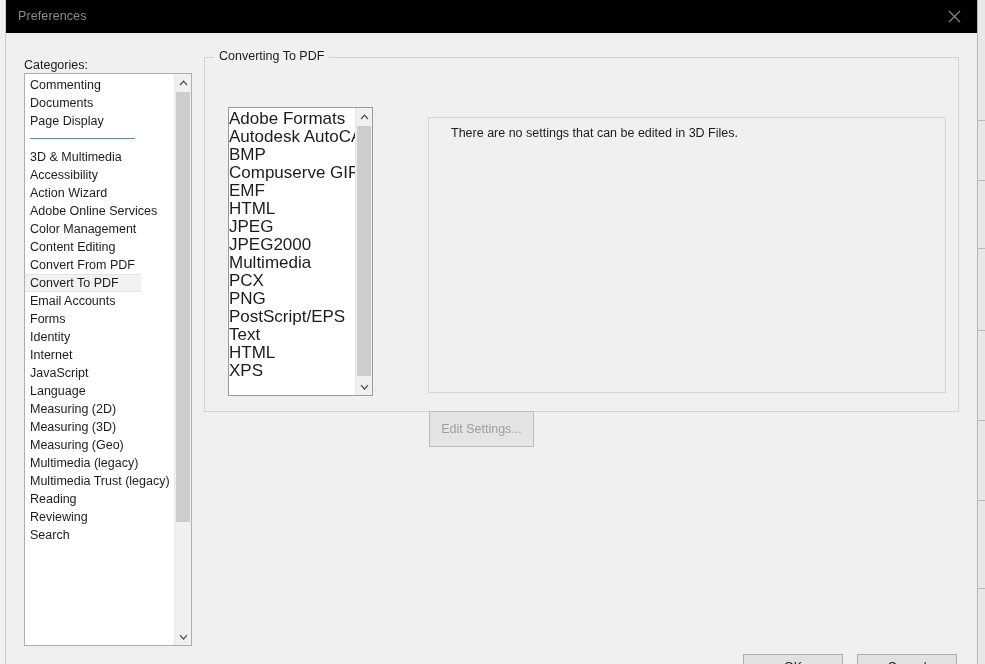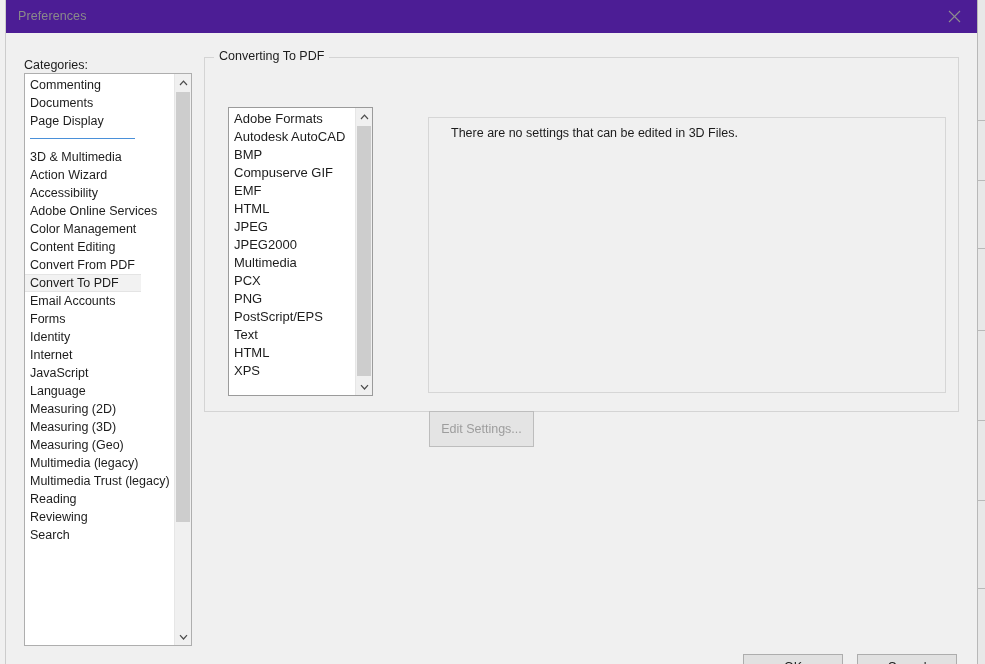--- a/index.html
+++ b/index.html
@@ -32,21 +32,21 @@
   .page-strip.right { right: 0; width: 8px; background: #e8e8e8; border-left: 1px solid #b8b8b8; border-right: none; }
   .page-strip.right .tick {
     position: absolute; right: 0; width: 8px; height: 1px; background: #b9b9b9;
   }
 
   
   .titlebar {
     position: absolute;
     left: 6px; top: 0;
     width: 971px; height: 33px;
-    background: #4c1d95;
+    background: #000000;
     box-sizing: border-box;
   }
   .titlebar-text {
     position: absolute;
     left: 12px; top: 9px;
     font-size: 12.5px;
     color: #8a8a8a;
     letter-spacing: 0.1px;
   }
   .close-btn {
@@ -172,22 +172,21 @@
   }
   .fmt-list {
     position: absolute;
     left: 0; top: 0;
     width: 126px;
     padding: 2px 0 0 0;
   }
   .fmt-item {
     height: 18px;
     line-height: 18px;
-    padding-left: 5px;
-    font-size: 13px;
+    font-size: 17px;
     color: #1c1c1c;
     white-space: nowrap;
     cursor: default;
   }
 
   
   .settings-panel {
     position: absolute;
     left: 422px; top: 84px;
     width: 518px; height: 276px;
@@ -265,22 +264,22 @@
 
     <div class="label-categories">Categories:</div>
 
     <div class="categories-box">
       <div class="cat-list" id="cat-list">
           <div class="cat-item">Commenting</div>
           <div class="cat-item">Documents</div>
           <div class="cat-item">Page Display</div>
           <div class="cat-separator"></div>
           <div class="cat-item">3D &amp; Multimedia</div>
+          <div class="cat-item">Accessibility</div>
           <div class="cat-item">Action Wizard</div>
-          <div class="cat-item">Accessibility</div>
           <div class="cat-item">Adobe Online Services</div>
           <div class="cat-item">Color Management</div>
           <div class="cat-item">Content Editing</div>
           <div class="cat-item">Convert From PDF</div>
           <div class="cat-item selected">Convert To PDF</div>
           <div class="cat-item">Email Accounts</div>
           <div class="cat-item">Forms</div>
           <div class="cat-item">Identity</div>
           <div class="cat-item">Internet</div>
           <div class="cat-item">JavaScript</div>

